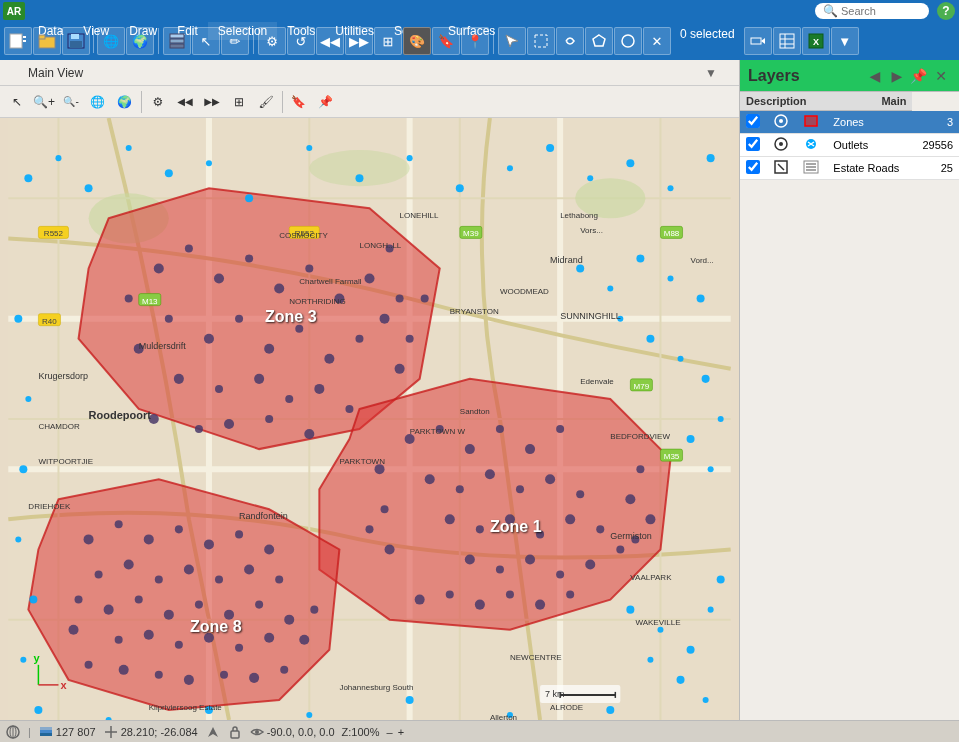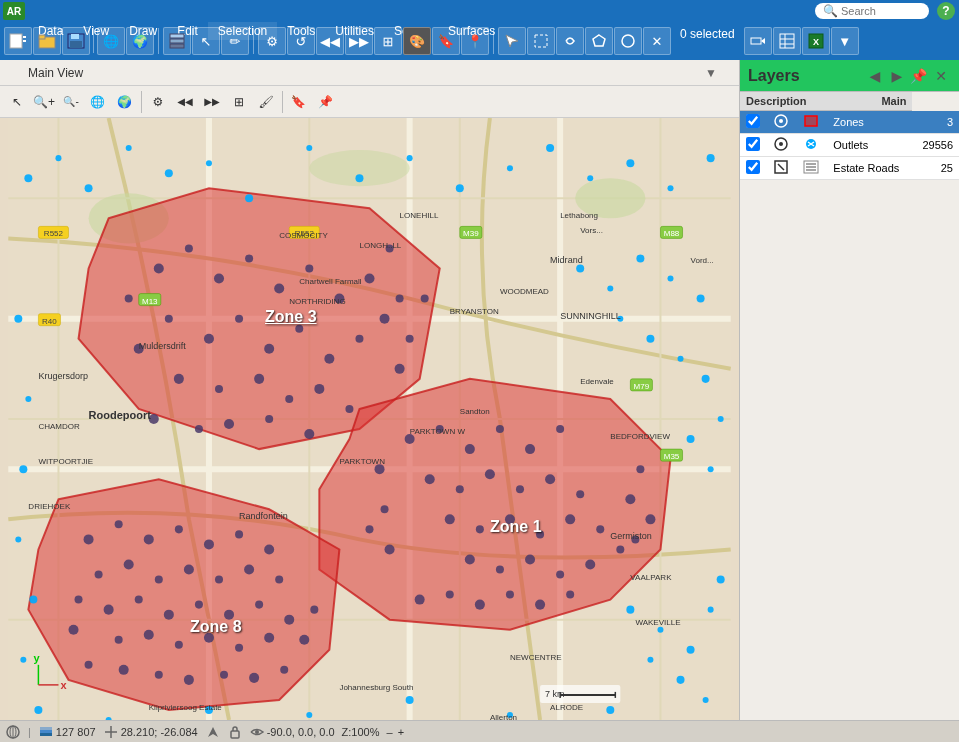--- a/index.html
+++ b/index.html
@@ -569,21 +569,21 @@
         </g>
 
         <g transform="translate(30, 545)">
           <line x1="0" y1="20" x2="0" y2="0" stroke="#00cc00" stroke-width="1.5"></line>
           <text x="-5" y="-3" font-size="11" fill="#00cc00" font-weight="bold">y</text>
           <line x1="0" y1="20" x2="20" y2="20" stroke="#cc3333" stroke-width="1.5"></line>
           <text x="22" y="24" font-size="11" fill="#cc3333" font-weight="bold">x</text>
         </g>
       </svg>
 
-      <div class="zone-label" style="top: 190px; left: 265px; text-decoration: underline;">Zone 3</div>
+      <div class="zone-label" style="top: 190px; left: 265px;">Zone 3</div>
       <div class="zone-label" style="top: 400px; left: 490px;">Zone 1</div>
       <div class="zone-label" style="top: 500px; left: 190px;">Zone 8</div>
     </div>
   </div>
 
   <div class="right-panel">
     <div class="panel-header">
       <span class="panel-title">Layers</span>
       <div class="panel-header-btns">
         <div class="panel-header-btn">◀</div>

